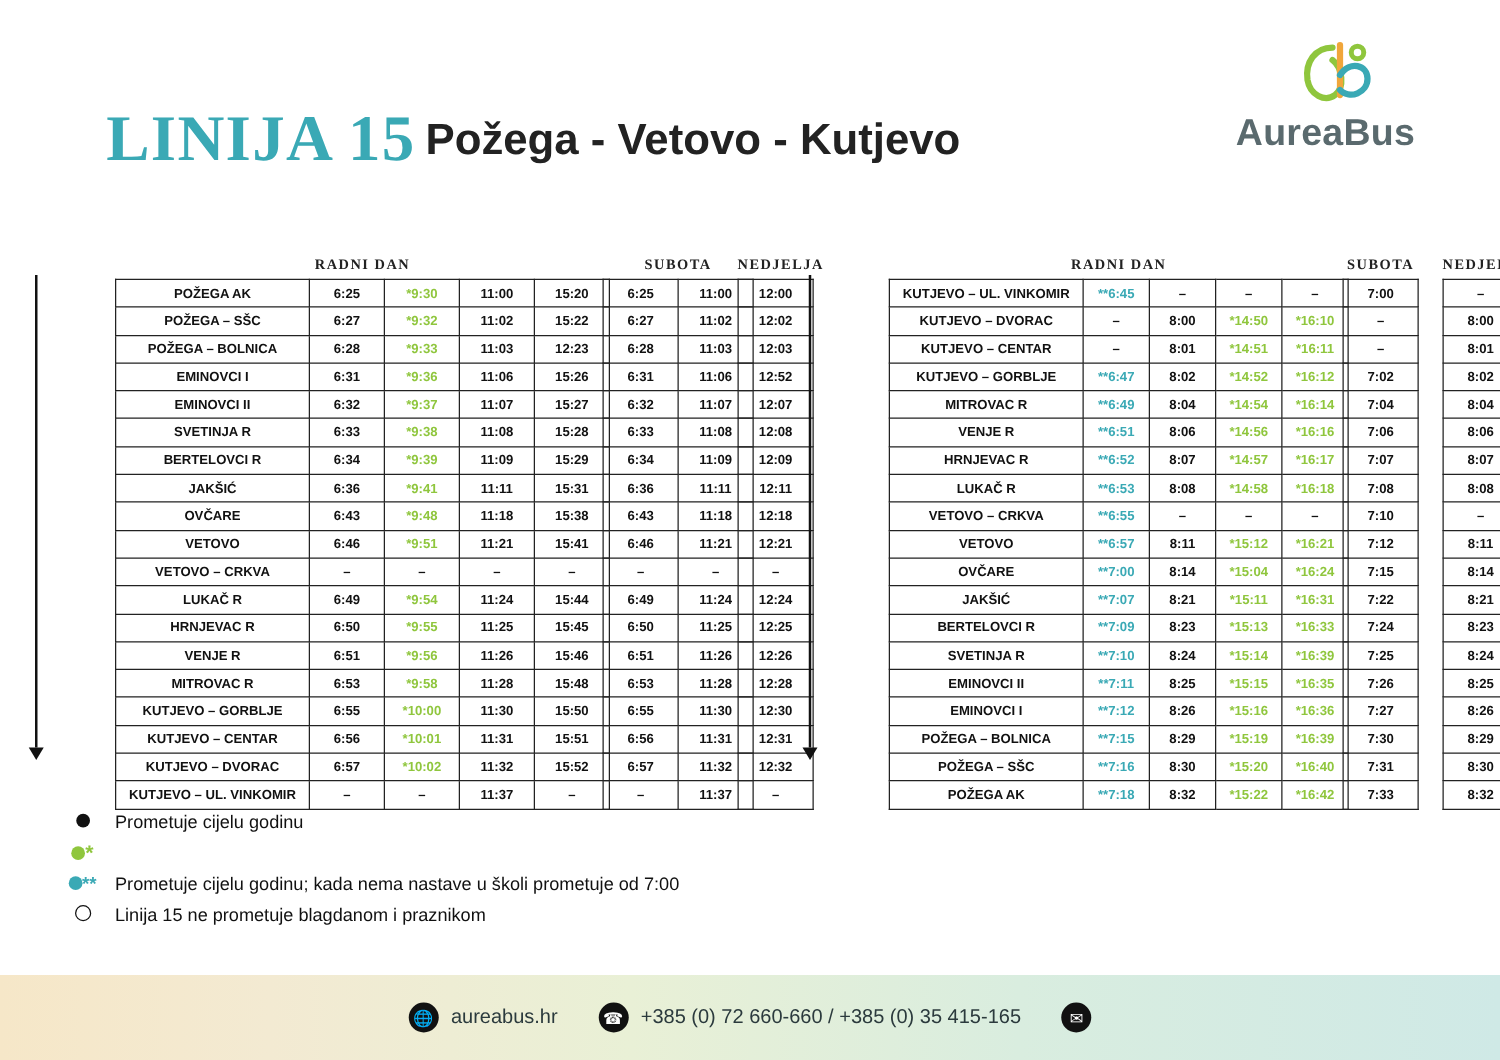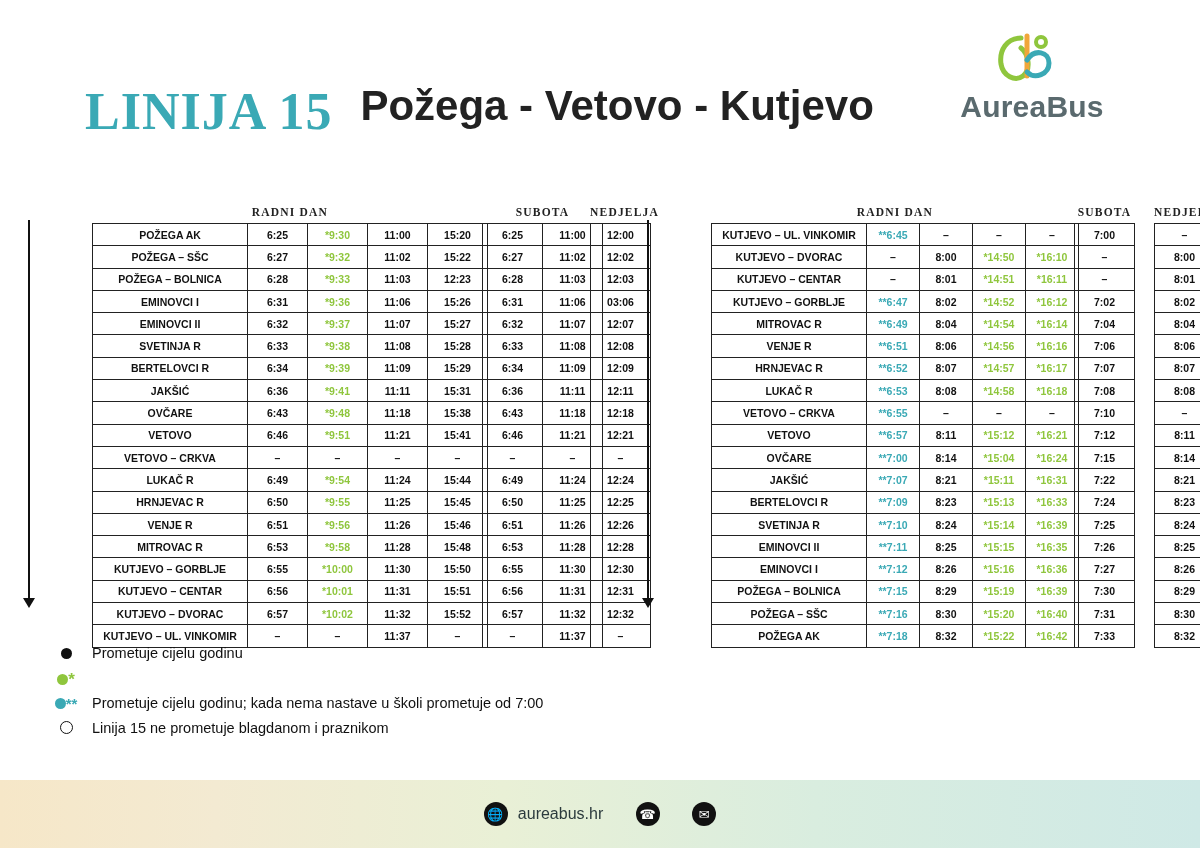--- a/index.html
+++ b/index.html
@@ -8,30 +8,30 @@
     background:#ffffff;
     font-family:"Liberation Sans", sans-serif;
     color:#111;
     position:relative;
     overflow:hidden;
   }
   .page{position:absolute;inset:0;}
 
   
   .header{position:absolute;left:0;top:0;width:1200px;height:190px;}
-  .title-wrap{position:absolute;left:85px;top:82px;display:flex;align-items:flex-start;gap:28px;}
+  .title-wrap{position:absolute;left:85px;top:82px;display:flex;align-items:center;gap:8px;}
   .linija{
     font-size:52px;font-weight:bold;color:#3aa9b5;letter-spacing:1px;
     font-family:"Liberation Serif", serif;
   }
   .route{
-    font-size:42px;font-weight:bold;color:#222;
-  }
-
-  .logo{position:absolute;right:68px;top:30px;width:200px;text-align:center;}
+    font-size:35px;font-weight:bold;color:#222;
+  }
+
+  .logo{position:absolute;right:68px;top:30px;width:200px;text-align:right;}
   .logo-mark{height:58px;position:relative;}
   .logo-text{
     font-size:30px;color:#5a6a6e;font-weight:600;margin-top:2px;letter-spacing:.2px;
   }
   .logo-sub{
     font-size:11px;color:#6d7a7d;font-style:italic;line-height:1.3;margin-top:6px;font-weight:bold;
   }
 
   
   .board{position:absolute;left:0;top:200px;width:1200px;}
@@ -61,21 +61,21 @@
   
   .arrow{position:absolute;width:14px;}
   .arrow .shaft{width:2px;background:#111;margin:0 auto;}
   .arrow .head{
     width:0;height:0;border-left:6px solid transparent;border-right:6px solid transparent;
     border-top:10px solid #111;margin:0 auto;
   }
 
   
   .legend{position:absolute;left:40px;top:645px;font-size:14.5px;color:#111;}
-  .leg-row{display:flex;height:25px;}
+  .leg-row{display:flex;align-items:center;height:25px;}
   .leg-mark{width:52px;text-align:center;font-weight:bold;font-size:15px;}
   .dot{display:inline-block;width:11px;height:11px;border-radius:50%;background:#111;}
   .dot-o{display:inline-block;width:11px;height:11px;border-radius:50%;border:1.4px solid #111;background:#fff;}
   .star{color:#8fc63d;font-size:17px;}
   .star2{color:#3aa9b5;font-size:15px;}
   .leg-txt{font-size:14.5px;}
 
   
   .footer{position:absolute;left:0;bottom:0;width:1200px;height:68px;
     background:linear-gradient(90deg,#f6e7c8 0%,#f3ead2 18%,#e9f0d6 42%,#d9eddf 68%,#cfe9e6 100%);
@@ -351,21 +351,21 @@
             <tr>
               <td class="t ">12:00</td>
             </tr>
             <tr>
               <td class="t ">12:02</td>
             </tr>
             <tr>
               <td class="t ">12:03</td>
             </tr>
             <tr>
-              <td class="t ">03:06</td>
+              <td class="t ">12:52</td>
             </tr>
             <tr>
               <td class="t ">12:07</td>
             </tr>
             <tr>
               <td class="t ">12:08</td>
             </tr>
             <tr>
               <td class="t ">12:09</td>
             </tr>
@@ -706,20 +706,21 @@
   </div>
 
   <div class="footer">
     <div class="f-item">
       <span class="cicon">🌐</span>
       <span>aureabus.hr</span>
     </div>
     <span class="f-sep">&nbsp;</span>
     <div class="f-item">
       <span class="cicon">☎</span>
+      <span>+385 (0) 72 660-660 / +385 (0) 35 415-165</span>
     </div>
     <span class="f-sep">&nbsp;</span>
     <div class="f-item">
       <span class="cicon">✉</span>
     </div>
   </div>
 
 </div>
 
 </body></html>

